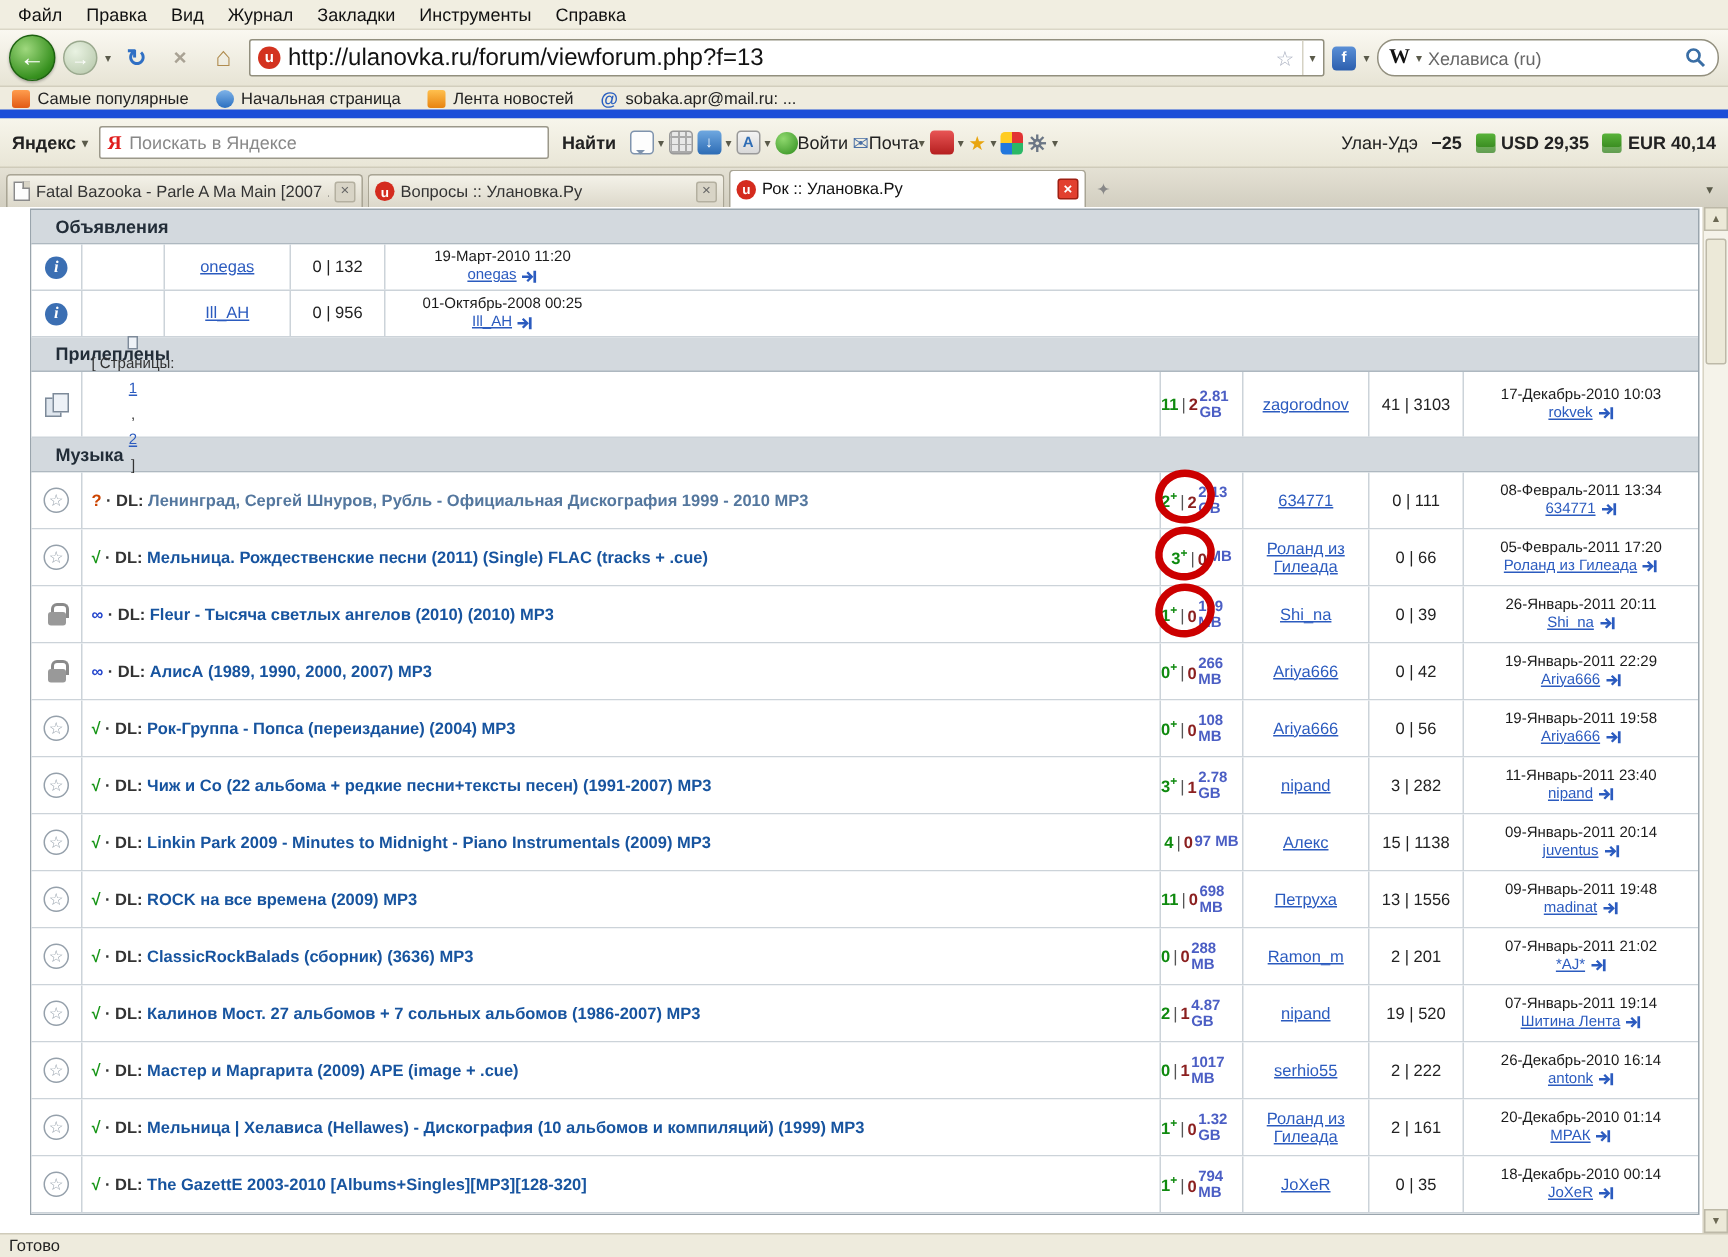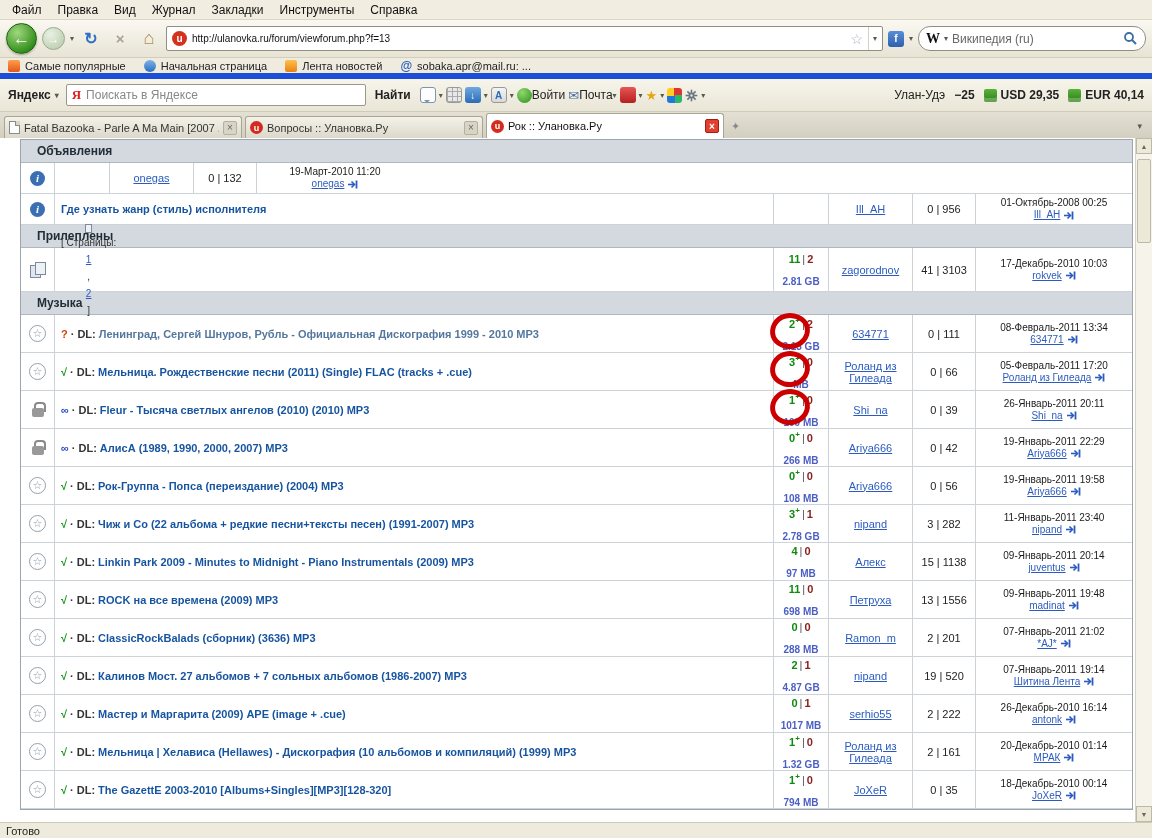--- a/index.html
+++ b/index.html
@@ -14,21 +14,21 @@
   .navbar { height:38px; background:linear-gradient(#faf8f1,#e7e4d5); border-bottom:1px solid #d2cebd; display:flex; align-items:center; padding:0 6px; gap:5px; }
   .back-btn { width:31px; height:31px; border-radius:50%; background:radial-gradient(circle at 35% 30%,#9fd87e,#37911f 70%,#276d14); border:1px solid #1d6110; color:#fff; font-size:17px; font-weight:bold; display:flex; align-items:center; justify-content:center; box-shadow:0 1px 2px rgba(0,0,0,.3); flex:none; }
   .fwd-btn { width:23px; height:23px; border-radius:50%; background:radial-gradient(circle at 35% 30%,#e9f2e2,#b4c6a8); border:1px solid #9aa98e; color:#fff; font-size:12px; font-weight:bold; display:flex; align-items:center; justify-content:center; flex:none; }
   .drop { color:#5a5a4a; font-size:8px; }
   .nav-ico { width:24px; height:24px; display:flex; align-items:center; justify-content:center; font-size:16px; flex:none; }
   .refresh { color:#2f6fc4; font-weight:bold; }
   .stop { color:#a9a294; font-weight:bold; font-size:15px; }
   .home { color:#b08c4f; font-size:18px; }
   .urlbar { flex:1; height:25px; background:#fff; border:1px solid #928f7e; border-radius:2px; display:flex; align-items:center; padding:0 5px; gap:5px; min-width:0; }
   .favicon { width:15px; height:15px; border-radius:50%; background:#d3321f; color:#fff; font-size:10px; font-weight:bold; display:flex; align-items:center; justify-content:center; flex:none; }
-  .url-text { flex:1; font-size:10px; color:#111; white-space:nowrap; overflow:hidden; }
+  .url-text { flex:1; font-size:16px; color:#111; white-space:nowrap; overflow:hidden; }
   .star { color:#aab0c0; font-size:14px; }
   .url-drop { border-left:1px solid #d5d2c4; padding-left:4px; color:#5a5a4a; font-size:8px; align-self:stretch; display:flex; align-items:center; }
   .ext-ico { width:16px; height:16px; border-radius:3px; background:linear-gradient(#5a8fd6,#2c5fae); color:#fff; font-size:10px; font-weight:bold; display:flex; align-items:center; justify-content:center; flex:none; }
   .searchbox { width:228px; flex:none; height:25px; background:#fff; border:1px solid #928f7e; border-radius:12px; display:flex; align-items:center; padding:0 7px; gap:4px; }
   .w-glyph { font-family:"Liberation Serif", serif; font-weight:bold; font-size:14px; color:#111; }
   .search-text { flex:1; font-size:12px; color:#666; white-space:nowrap; overflow:hidden; }
 
   
   .bookmarksbar { height:21px; background:#efecdf; border-bottom:6px solid #1d4ed8; display:flex; align-items:center; padding:0 8px; gap:18px; font-size:11px; color:#222; }
   .bm { display:flex; align-items:center; gap:5px; }
@@ -87,21 +87,21 @@
   .sb-thumb { position:absolute; top:5px; left:1px; right:1px; height:84px; background:#ece9d8; border:1px solid #bdb9a8; border-radius:2px; }
 
   
   .ftable { border:1px solid #9aa5ad; font-size:11px; background:#fff; }
   .section-row { background:#d3d9de; border-bottom:1px solid #aeb8c0; padding:4px 8px 4px 16px; font-weight:bold; font-size:12px; color:#222d38; }
   .frow { display:flex; align-items:stretch; border-bottom:1px solid #ccd3d9; background:#fff; }
   .cell { border-right:1px solid #ccd3d9; display:flex; align-items:center; min-width:0; }
   .cell:last-child { border-right:none; }
   .c-icon { width:34px; justify-content:center; flex:none; }
   .c-title { flex:1; padding:3px 6px; flex-direction:column; align-items:flex-start; justify-content:center; line-height:14px; }
-  .c-seeds { width:55px; flex-direction:column; justify-content:center; position:relative; gap:11px; flex:none; }
+  .c-seeds { width:55px; flex-direction:row; justify-content:center; position:relative; gap:1px; flex:none; }
   .c-author { width:84px; justify-content:center; text-align:center; padding:2px; flex:none; }
   .c-stats { width:63px; justify-content:center; flex:none; color:#222; }
   .c-last { width:156px; flex-direction:column; justify-content:center; text-align:center; gap:1px; font-size:10px; flex:none; }
   .ann { height:31px; }
   .topic { height:38px; }
   .sticky-row { height:44px; }
   .t-line { white-space:nowrap; overflow:hidden; max-width:100%; }
   .title-link { color:#17549f; font-weight:bold; text-decoration:none; }
   .title-link.visited { color:#54779e; }
   .pfx { font-weight:bold; }
@@ -166,21 +166,21 @@
     <span class="favicon">u</span>
     <span class="url-text">http://ulanovka.ru/forum/viewforum.php?f=13</span>
     <span class="star">☆</span>
     <span class="url-drop">▾</span>
   </div>
   <span class="ext-ico">f</span>
   <span class="drop">▾</span>
   <div class="searchbox">
     <span class="w-glyph">W</span>
     <span class="drop">▾</span>
-    <span class="search-text">Википедия (ru)</span>
+    <span class="search-text">Хелависа (ru)</span>
     <span style="display:inline-flex;">
         <svg width="15" height="15" viewBox="0 0 15 15">
           <circle cx="6" cy="6" r="4" fill="none" stroke="#3a6ea5" stroke-width="1.8"></circle>
           <line x1="9" y1="9" x2="13" y2="13" stroke="#3a6ea5" stroke-width="2"></line>
         </svg>
       </span>
   </div>
 </div>
 
 <div class="bookmarksbar">
@@ -308,23 +308,20 @@
                   <rect x="8.6" y="1.5" width="1.8" height="8" fill="#2b5bbf"></rect>
                 </svg>
               </span>
             </div>
           </div>
         </div>
         <div class="frow ann">
           <div class="cell c-icon">
             <span class="icon-info">i</span>
           </div>
-          <div class="cell c-title">
-            <div class="t-line"><a class="title-link" href="#">Где узнать жанр (стиль) исполнителя</a></div>
-          </div>
           <div class="cell c-seeds"></div>
           <div class="cell c-author">
             <a href="#">Ill_AH</a>
           </div>
           <div class="cell c-stats">0 | 956</div>
           <div class="cell c-last">
             <div class="date">01-Октябрь-2008 00:25</div>
             <div class="lastline">
               <a href="#">Ill_AH</a>
               <span class="go-icon">

